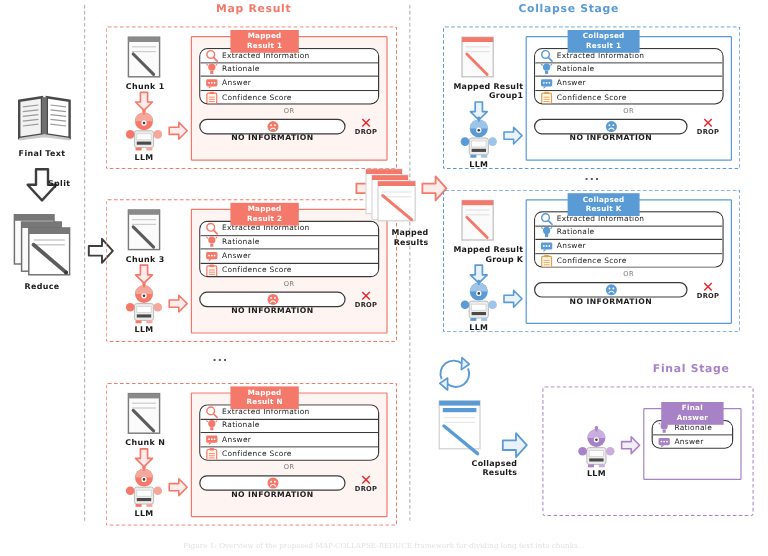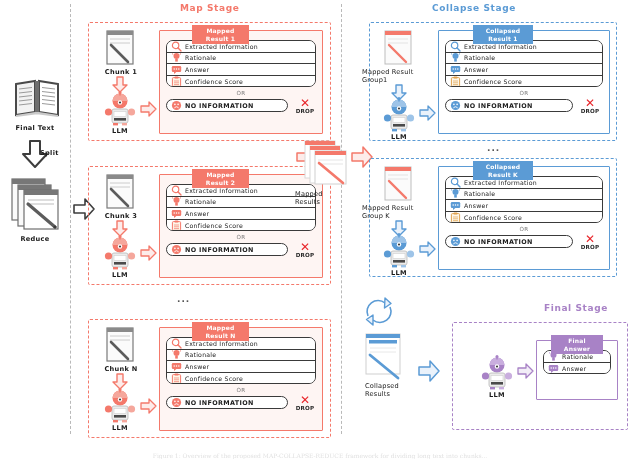--- a/index.html
+++ b/index.html
@@ -25,35 +25,35 @@
               background:#fff;box-sizing:border-box;overflow:hidden;}
   .row{position:relative;height:11.5px;display:flex;align-items:center;
        border-bottom:1px solid #3a3a3a;box-sizing:border-box;background:#fff;}
   .row:last-child{border-bottom:none;}
   .row-label{font-size:6.2px;color:#1b1b1b;letter-spacing:.25px;white-space:nowrap;}
   .row-ic{width:11px;height:11px;margin:0 3px 0 4px;flex:0 0 11px;position:relative;}
 
   .or-text{position:absolute;left:0;right:0;text-align:center;font-size:5.6px;color:#777;letter-spacing:.4px;}
 
   .noinfo{position:absolute;left:0;border:1.4px solid #3a3a3a;border-radius:7px;background:#fff;
-          height:13px;display:flex;align-items:center;box-sizing:border-box;}
+          height:13px;display:flex;align-items:center;box-sizing:border-box;flex-direction:column;}
   .noinfo .row-label{font-size:6.4px;font-weight:bold;letter-spacing:.35px;}
 
   .drop{position:absolute;text-align:center;}
   .drop .x{font-size:12px;line-height:10px;color:#e8252a;font-weight:bold;}
   .drop .t{font-size:5.6px;color:#2a2a2a;font-weight:bold;letter-spacing:.2px;}
 
   
   .badge{position:absolute;color:#fff;font-size:6px;line-height:7.5px;font-weight:bold;
          text-align:center;padding:2px 3px;box-sizing:border-box;letter-spacing:.2px;}
 
   
   .cap{position:absolute;text-align:center;font-size:6.6px;font-weight:bold;color:#1b1b1b;
        letter-spacing:.3px;line-height:8px;white-space:nowrap;}
-  .cap2{position:absolute;text-align:left;font-size:6.6px;font-weight:normal;color:#1b1b1b;
+  .cap2{position:absolute;text-align:right;font-size:6.6px;font-weight:bold;color:#1b1b1b;
         letter-spacing:.2px;line-height:8px;}
 
   .dots{position:absolute;font-size:9px;color:#555;letter-spacing:1px;font-weight:bold;}
 
   .figcap{position:absolute;left:0;width:640px;text-align:center;font-size:6px;color:#8d8d8d;
           font-family:"DejaVu Serif","Liberation Serif",serif;white-space:nowrap;overflow:hidden;}
 
   svg{display:block;overflow:visible;}
 </style>
 </head>
@@ -110,21 +110,21 @@
   </svg>
 </div>
 <div class="cap" style="left:0;width:70px;top:235px;">Reduce</div>
 
 <div class="abs" style="left:73px;top:198px;">
   <svg width="22" height="22" viewBox="0 0 22 22">
     <path d="M1 7 L12 7 L12 1 L21 11 L12 21 L12 15 L1 15 Z" fill="#ffffff" stroke="#3d3d3d" stroke-width="1.6" stroke-linejoin="round"></path>
   </svg>
 </div>
 
-<div class="stage-title" style="left:180px;top:3px;color:#F4796B;">Map Stage</div>
+<div class="stage-title" style="left:180px;top:3px;color:#F4796B;">Map Result</div>
 
 <div class="stage-box" style="left:88px;top:22px;width:243px;height:119px;border-color:#F4796B;"></div>
 
 <div class="abs" style="left:106px;top:30px;">
   <svg width="28" height="36" viewBox="0 0 28 36">
     <rect x="1" y="1" width="26" height="33" fill="#fbfbfb" stroke="#7a7a7a" stroke-width="1.2"></rect>
     <rect x="1" y="1" width="26" height="4" fill="#8a8a8a"></rect>
     <g stroke="#cccccc" stroke-width="1">
         <line x1="4" y1="9" x2="24" y2="9"></line>
         <line x1="4" y1="13" x2="24" y2="13"></line>

